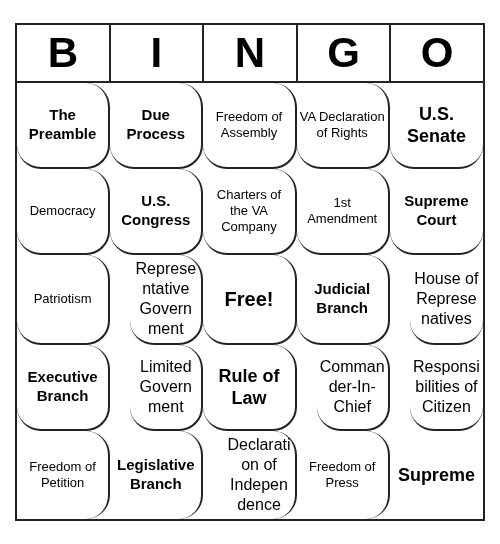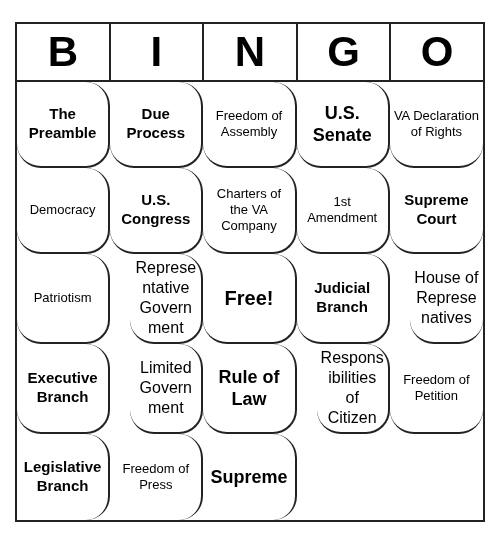--- a/index.html
+++ b/index.html
@@ -82,34 +82,36 @@
   <div class="bingo-letter">B</div>
       <div class="bingo-letter">I</div>
       <div class="bingo-letter">N</div>
       <div class="bingo-letter">G</div>
       <div class="bingo-letter">O</div>
     </div>
   <div class="bingo-grid">
   <div class="bingo-cell medium-text">The Preamble</div>
       <div class="bingo-cell medium-text">Due Process</div>
       <div class="bingo-cell">Freedom of Assembly</div>
+      <div class="bingo-cell">VA Declaration of Rights</div>
       <div class="bingo-cell large-text">U.S. Senate</div>
-      <div class="bingo-cell">VA Declaration of Rights</div>
       <div class="bingo-cell">Democracy</div>
       <div class="bingo-cell medium-text">U.S. Congress</div>
       <div class="bingo-cell">Charters of the VA Company</div>
       <div class="bingo-cell">1st Amendment</div>
       <div class="bingo-cell medium-text">Supreme Court</div>
       <div class="bingo-cell">Patriotism</div>
       <div class="bingo-cell small-text">Representative Government</div>
       <div class="bingo-cell free-cell">Free!</div>
       <div class="bingo-cell medium-text">Judicial Branch</div>
       <div class="bingo-cell small-text">House of Represenatives</div>
       <div class="bingo-cell medium-text">Executive Branch</div>
       <div class="bingo-cell small-text">Limited Government</div>
       <div class="bingo-cell large-text">Rule of Law</div>
+      <div class="bingo-cell small-text">Commander-In-Chief</div>
       <div class="bingo-cell small-text">Responsibilities of Citizen</div>
       <div class="bingo-cell">Freedom of Petition</div>
       <div class="bingo-cell medium-text">Legislative Branch</div>
+      <div class="bingo-cell small-text">Declaration of Independence</div>
       <div class="bingo-cell">Freedom of Press</div>
       <div class="bingo-cell large-text">Supreme</div>
     </div>
 </div>
 
 </body></html>

